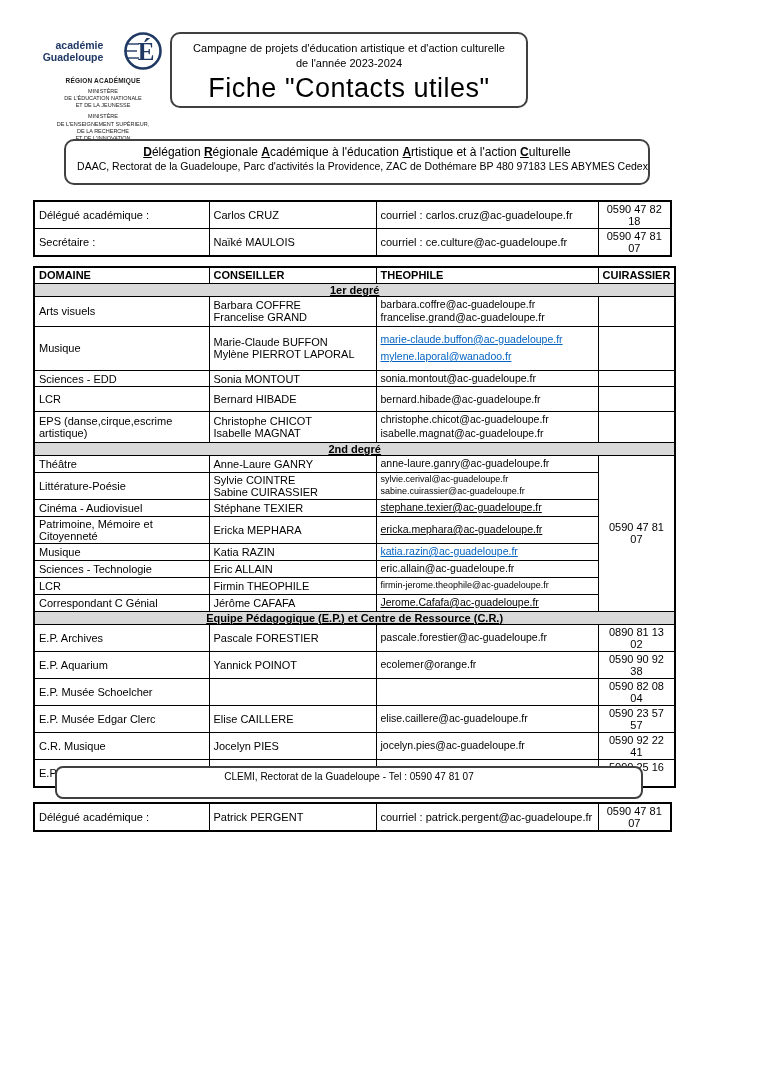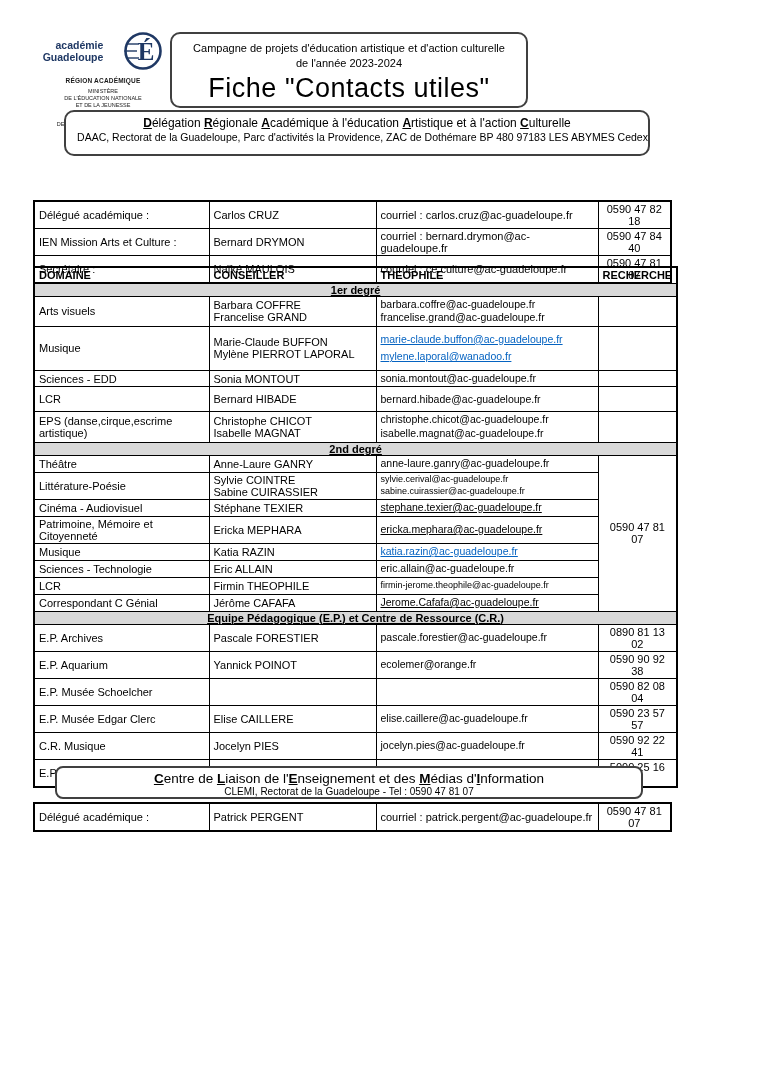--- a/index.html
+++ b/index.html
@@ -18,21 +18,21 @@
   }
   .emblem { position:relative; z-index:1; flex:0 0 auto; }
   .region  { font-size:6.5px; font-weight:bold; margin-top:5px; color:#1a1a1a; letter-spacing:.2px; }
   .ministry{ font-size:5.5px; margin-top:4px; line-height:1.3; white-space:pre-line; color:#1a1a1a; }
 
   .blue-box { border:2px solid #404040; border-radius:10px; background:#fff; text-align:center; position:absolute; }
   .title-box { left:170px; top:32px; width:358px; height:76px; padding-top:7px; }
   .title-sub { font-size:11px; line-height:1.35; white-space:pre-line; }
   .title-main { font-size:27px; margin-top:2px; letter-spacing:.5px; }
 
-  .daac-box { left:64px; top:110px; width:586px; height:46px; padding-top:4px; }
+  .daac-box { left:64px; top:139px; width:586px; height:46px; padding-top:4px; }
   .daac-title { font-size:12px; }
   .daac-addr  { font-size:10.5px; margin-top:1px;padding-left:11px; }
   .daac-tel   { font-size:10.5px; }
   .cap { font-weight:bold; text-decoration:underline; }
 
   
   table.tbl { border-collapse:collapse; position:absolute; left:33px; border:2px solid #000; table-layout:fixed; }
   table.tbl td, table.tbl th { border:1px solid #000; padding:1px 4px; vertical-align:middle; font-size:11px; overflow:hidden; }
 
   .top-table  { top:200px; }
@@ -107,47 +107,41 @@
         <col style="width:73px">
       </colgroup>
     <tbody>
         <tr>
           <td class="lbl">Délégué académique :</td>
           <td class="pname">Carlos CRUZ</td>
           <td class="cmail">courriel : carlos.cruz@ac-guadeloupe.fr</td>
           <td class="phone">0590 47 82 18</td>
         </tr>
         <tr>
-          <td class="lbl">IEN Mission Arts et Culture :</td>
-          <td class="pname">Bernard DRYMON</td>
-          <td class="cmail">courriel : bernard.drymon@ac-guadeloupe.fr</td>
-          <td class="phone">0590 47 84 40</td>
-        </tr>
-        <tr>
           <td class="lbl">Secrétaire :</td>
           <td class="pname">Naïké MAULOIS</td>
           <td class="cmail">courriel : ce.culture@ac-guadeloupe.fr</td>
           <td class="phone">0590 47 81 07</td>
         </tr>
       </tbody>
   </table>
 
   <table class="tbl main-table">
     <colgroup>
         <col style="width:175px">
         <col style="width:167px">
         <col style="width:222px">
         <col style="width:73px">
       </colgroup>
     <thead>
       <tr>
         <th>DOMAINE</th>
         <th>CONSEILLER</th>
         <th>THEOPHILE</th>
-        <th>RECHERCHE</th>
+        <th>CUIRASSIER</th>
       </tr>
     </thead>
     <tbody>
         <tr class="band">
           <td colspan="4"><span class="band-text">1er degré</span></td>
         </tr>
         <tr style="height: 30px;">
           <td>Arts visuels</td>
           <td>
             <div>Barbara COFFRE</div>
@@ -333,21 +327,20 @@
         <tr style="height: 20px;">
           <td>E.P. Mémorial ACTe (Histoire)</td>
           <td></td>
           <td class="courriel"></td>
           <td class="phone">5090 25 16 00</td>
         </tr>
       </tbody>
   </table>
 
   <div class="blue-box clemi-box">
-    <div class="clemi-title"><span class="cap">C</span>entre de <span class="cap">L</span>iaison de l'<span class="cap">E</span>nseignement et des <span class="cap">M</span>édias d'<span class="cap">I</span>nformation</div>
     <div class="clemi-sub">CLEMI, Rectorat de la Guadeloupe - Tel : 0590 47 81 07</div>
   </div>
 
   <table class="tbl clemi-table simple">
     <colgroup>
         <col style="width:175px">
         <col style="width:167px">
         <col style="width:222px">
         <col style="width:73px">
       </colgroup>

